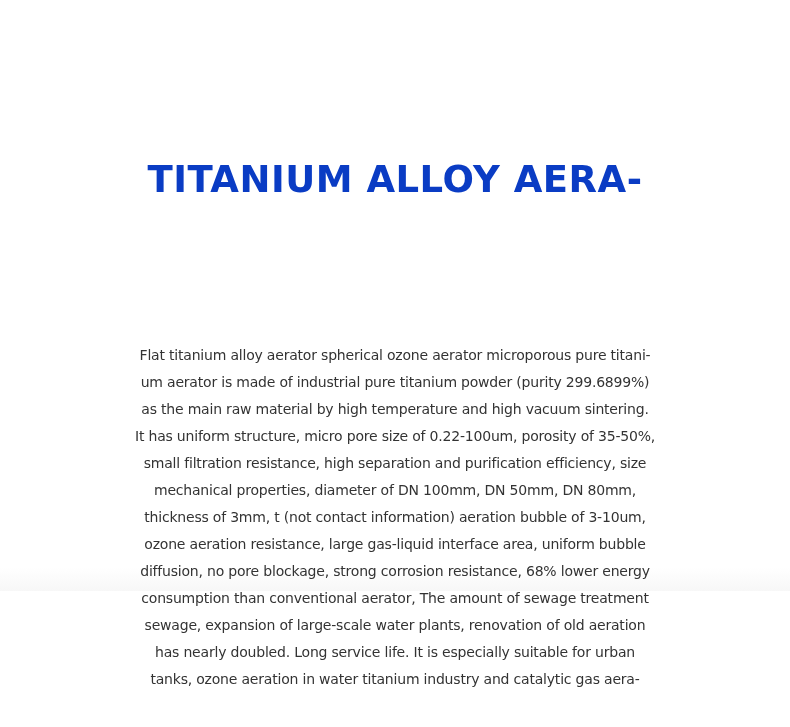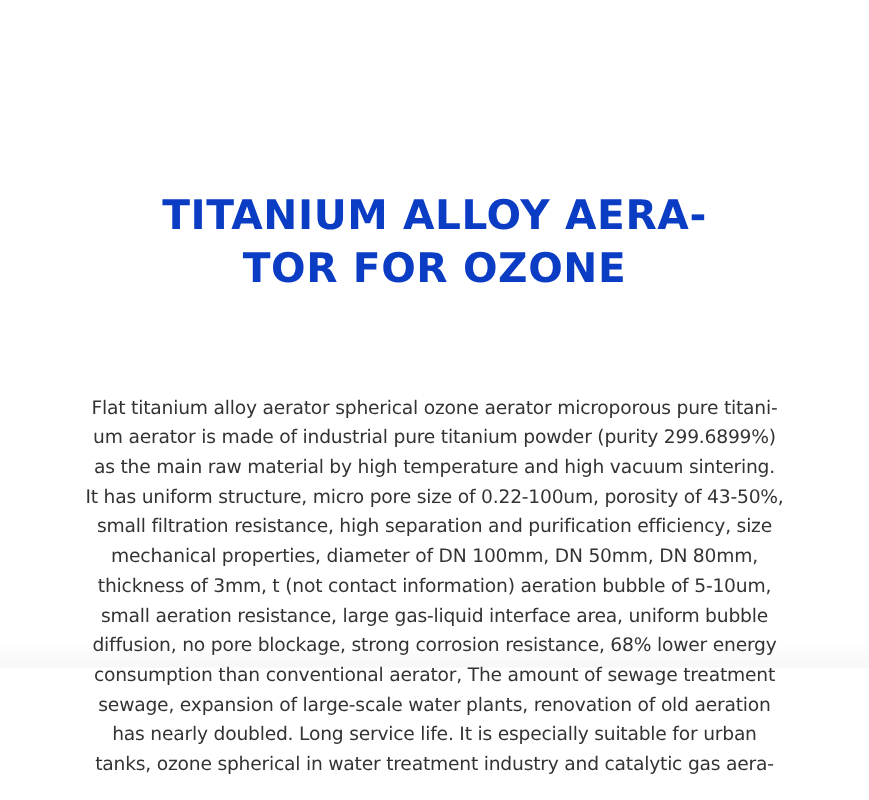--- a/index.html
+++ b/index.html
@@ -8,21 +8,20 @@
       height: 727px;
       background: #ffffff;
       overflow: hidden;
       position: relative;
     }
     .page {
       position: relative;
       width: 790px;
       height: 591px;
       background: linear-gradient(to bottom, #ffffff 0%, #ffffff 96%, #f7f7f7 100%);
-      margin-top: 16px;
     }
     .title {
       position: absolute;
       top: 156px;
       left: 0;
       width: 790px;
       text-align: center;
       font-family: "DejaVu Sans", sans-serif;
       font-weight: bold;
       font-size: 37px;
@@ -30,45 +29,44 @@
       letter-spacing: 0.5px;
     }
     .title-line { display: block; white-space: nowrap; }
     .body-text {
       position: absolute;
       top: 342px;
       left: 0;
       width: 790px;
       text-align: center;
       font-family: "DejaVu Sans", sans-serif;
-      font-size: 17px;
+      font-size: 14px;
       line-height: 27px;
       color: #333333;
       font-weight: normal;
       letter-spacing: -0.2px;
     }
     .body-line { display: block; white-space: nowrap; }
   </style>
 </head>
 <body>
 
 <div class="page">
   <h1 class="title" style="margin: 0px; color: rgb(10, 60, 196);">
     <span class="title-line">TITANIUM ALLOY AERA-</span>
-    <span class="title-line">TOR FOR OZONE</span>
   </h1>
 
   <div class="body-text" style="color: rgb(51, 51, 51);">
     <span class="body-line">Flat titanium alloy aerator spherical ozone aerator microporous pure titani-</span>
     <span class="body-line">um aerator is made of industrial pure titanium powder (purity 299.6899%)</span>
     <span class="body-line">as the main raw material by high temperature and high vacuum sintering.</span>
-    <span class="body-line">It has uniform structure, micro pore size of 0.22-100um, porosity of 43-50%,</span>
+    <span class="body-line">It has uniform structure, micro pore size of 0.22-100um, porosity of 35-50%,</span>
     <span class="body-line">small filtration resistance, high separation and purification efficiency, size</span>
     <span class="body-line">mechanical properties, diameter of DN 100mm, DN 50mm, DN 80mm,</span>
-    <span class="body-line">thickness of 3mm, t (not contact information) aeration bubble of 5-10um,</span>
-    <span class="body-line">small aeration resistance, large gas-liquid interface area, uniform bubble</span>
+    <span class="body-line">thickness of 3mm, t (not contact information) aeration bubble of 3-10um,</span>
+    <span class="body-line">ozone aeration resistance, large gas-liquid interface area, uniform bubble</span>
     <span class="body-line">diffusion, no pore blockage, strong corrosion resistance, 68% lower energy</span>
     <span class="body-line">consumption than conventional aerator, The amount of sewage treatment</span>
     <span class="body-line">sewage, expansion of large-scale water plants, renovation of old aeration</span>
     <span class="body-line">has nearly doubled. Long service life. It is especially suitable for urban</span>
-    <span class="body-line">tanks, ozone spherical in water treatment industry and catalytic gas aera-</span>
+    <span class="body-line">tanks, ozone aeration in water titanium industry and catalytic gas aera-</span>
   </div>
 </div>
 
 </body></html>

